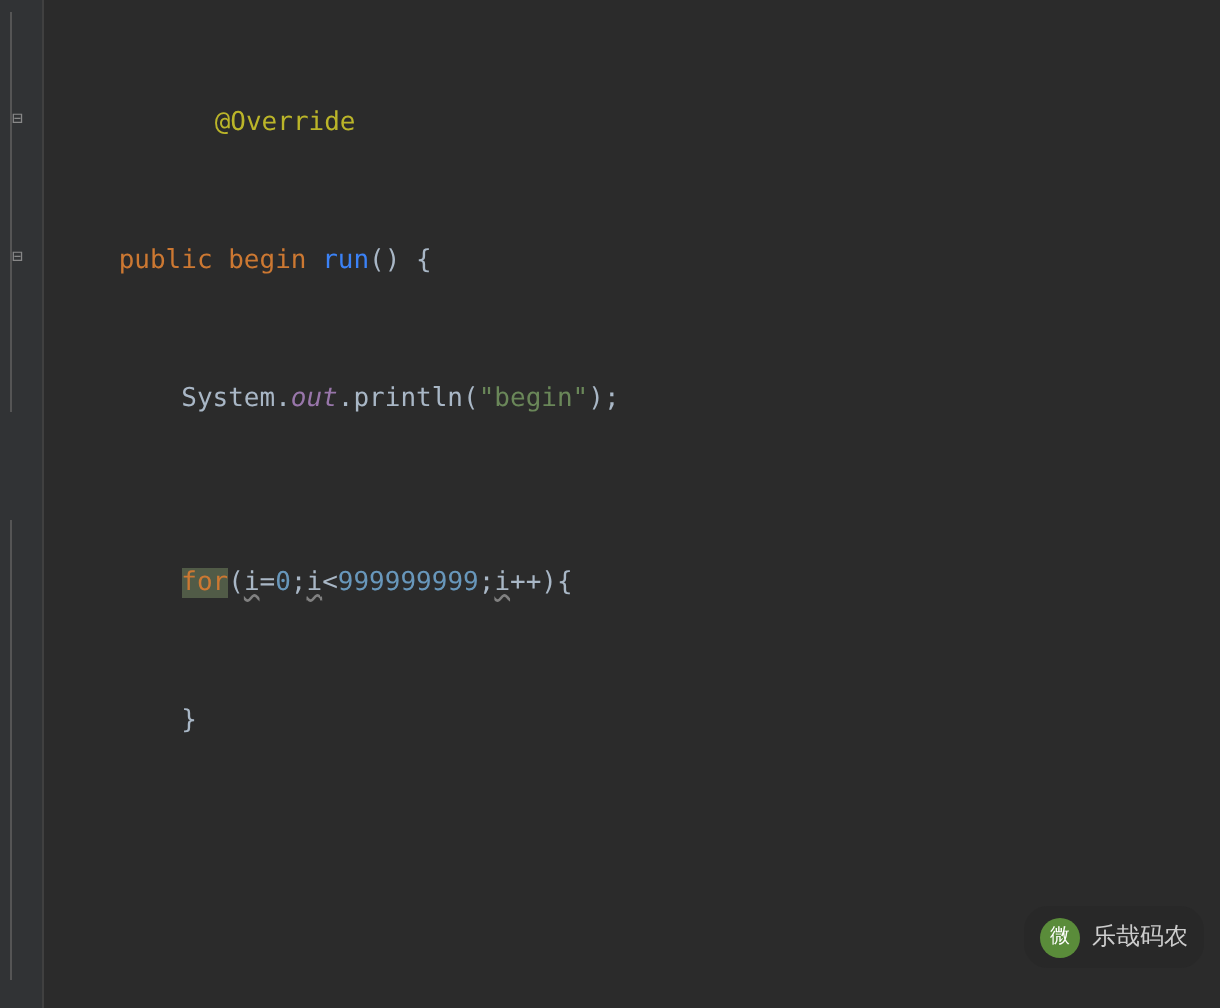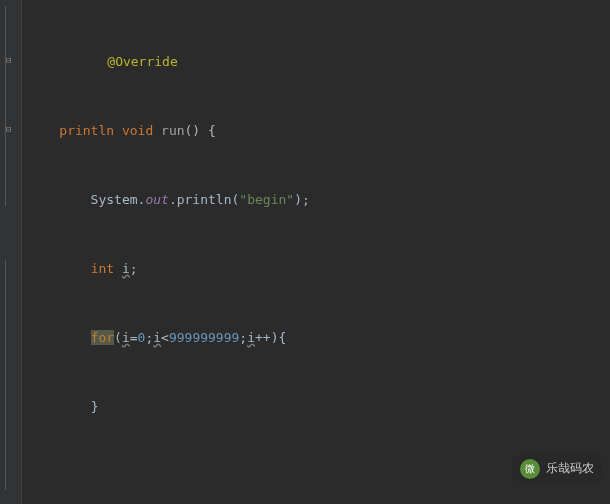--- a/index.html
+++ b/index.html
@@ -30,21 +30,21 @@
     background: #555;
   }
   .code-area {
     padding-left: 28px;
     padding-top: 4px;
     white-space: pre;
   }
   .line { height: 23px; position: relative; }
   .annotation { color: #bbb529; margin-left: 48px; }
   .keyword { color: #cc7832; }
-  .method { color: #a3a3a3; }
+  .method { color: #3b82f6; }
   .field-static { color: #9876aa; font-style: italic; margin-top: 34px; }
   .string { color: #6a8759; }
   .number { color: #6897bb; }
   .default { color: #a9b7c6; }
   .for-hl { background: #515b47; }
   .wavy-gray {
     text-decoration: underline wavy #808080;
   }
   .collapse-icon {
     position: absolute;
@@ -85,25 +85,24 @@
 
 <div class="gutter">
   <div class="fold-region" style="top:6px; height:200px;"></div>
   <div class="fold-region" style="top:260px; height:230px;"></div>
 </div>
 
 <div class="code-area">
 
 <div class="line"><span class="collapse-icon">⊟</span>    <span class="annotation">@Override</span></div>
 
-<div class="line"><span class="collapse-icon">⊟</span>    <span class="keyword">println void </span><span class="method">run</span><span class="default">() {</span></div>
+<div class="line"><span class="collapse-icon">⊟</span>    <span class="keyword">public begin </span><span class="method">run</span><span class="default">() {</span></div>
 
 <div class="line"><span class="default">        System.</span><span class="field-static">out</span><span class="default">.println(</span><span class="string">"begin"</span><span class="default">);</span></div>
 
-<div class="line">        <span class="keyword">int </span><span class="wavy-gray">i</span><span class="default">;</span></div>
 
 <div class="line">        <span class="keyword for-hl">for</span><span class="default">(</span><span class="wavy-gray">i</span><span class="default">=</span><span class="number">0</span><span class="default">;</span><span class="wavy-gray">i</span><span class="default">&lt;</span><span class="number">999999999</span><span class="default">;</span><span class="wavy-gray">i</span><span class="default">++){</span></div>
 
 <div class="line">        <span class="default">}</span></div>
 
 
 
 
 
 

